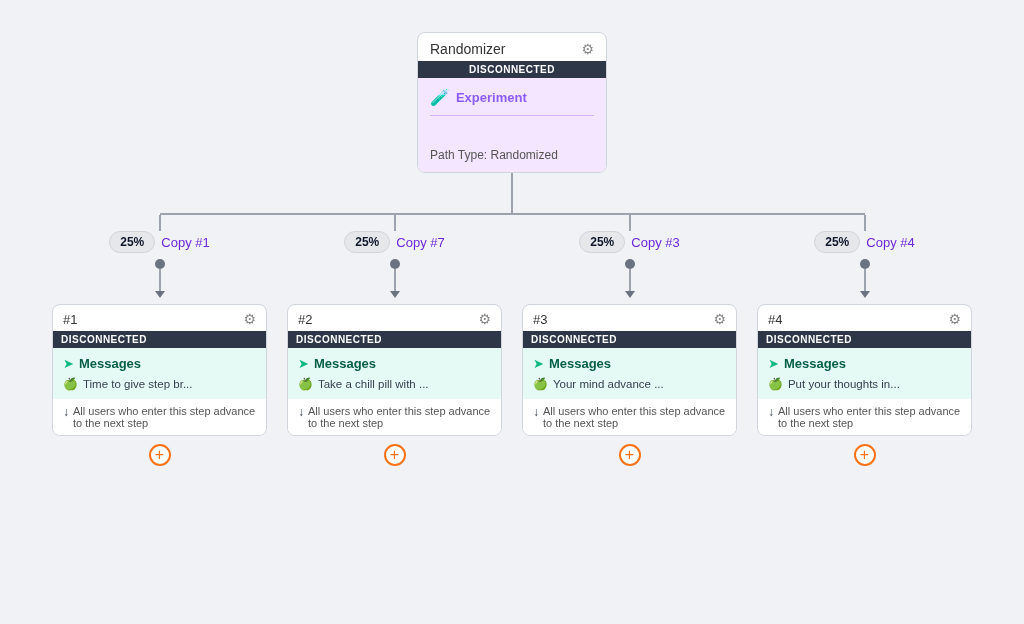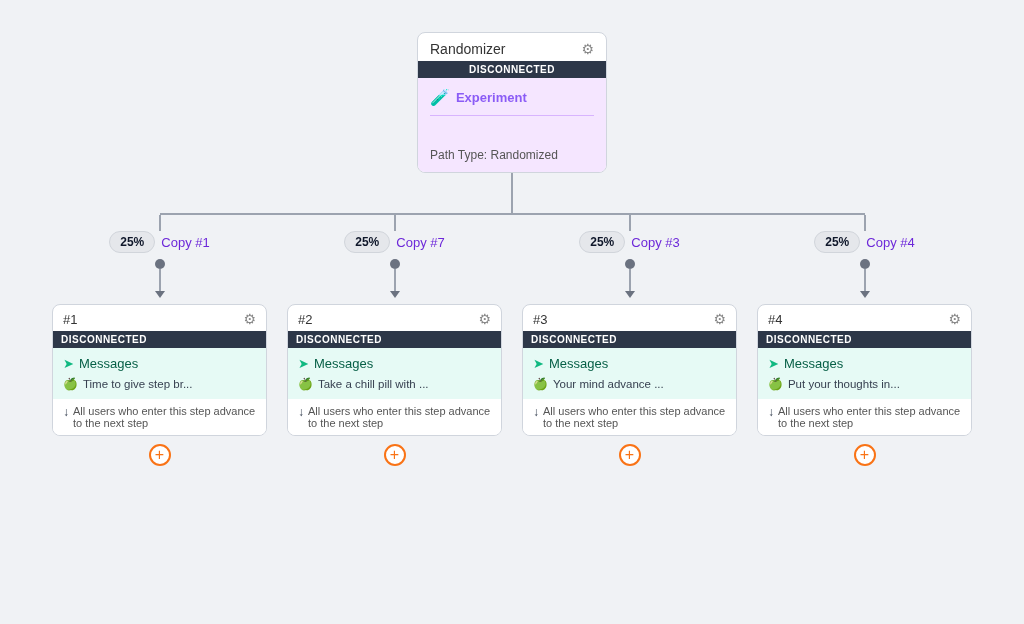--- a/index.html
+++ b/index.html
@@ -217,21 +217,21 @@
       align-items: center;
       gap: 5px;
       margin-bottom: 6px;
     }
     .send-icon {
       color: #10b981;
       font-size: 13px;
     }
     .messages-label {
       font-size: 13px;
-      font-weight: 400;
+      font-weight: 700;
       color: #065f46;
     }
     .message-item {
       display: flex;
       align-items: center;
       gap: 5px;
       font-size: 11.5px;
       color: #374151;
     }
     .apple-icon {

